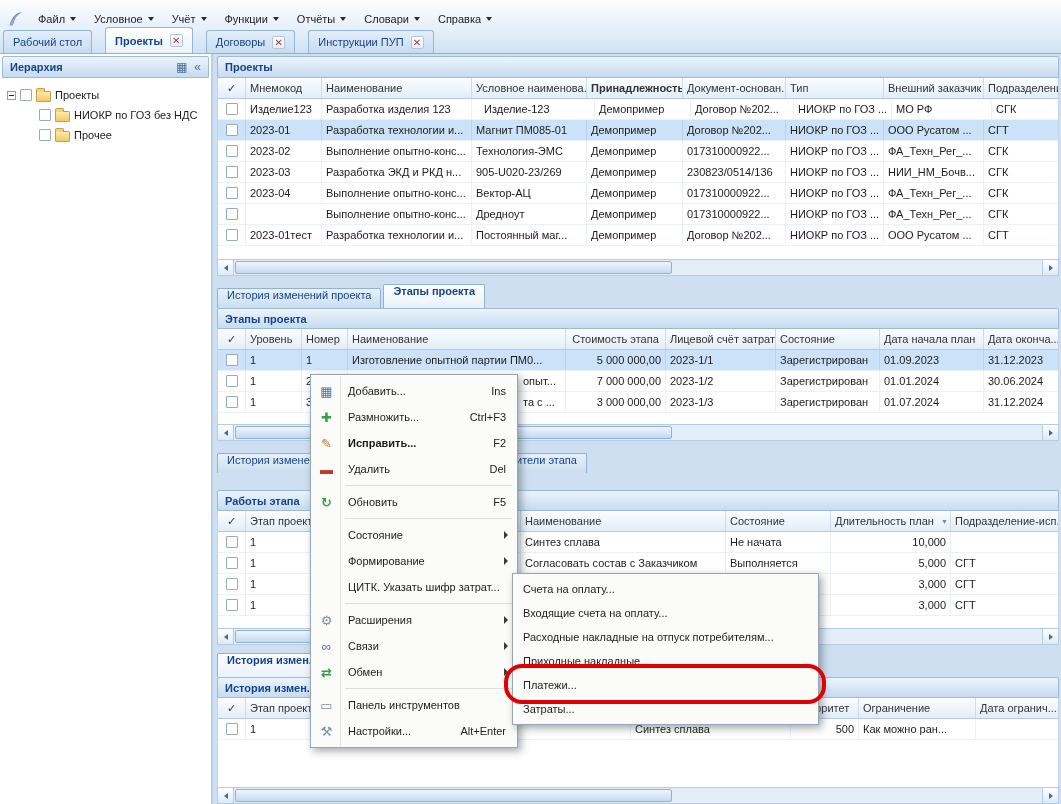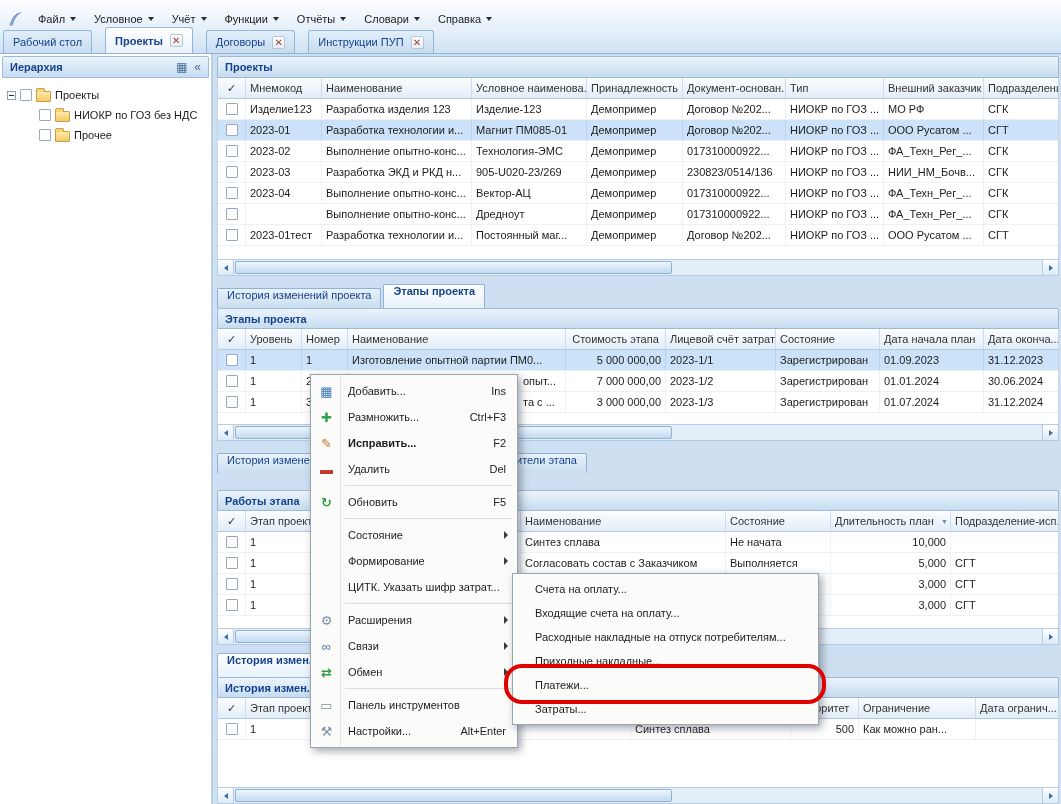--- a/index.html
+++ b/index.html
@@ -85,21 +85,21 @@
 .ctx{position:absolute;background:#fbfbfa;border:1px solid #98a5b3;box-shadow:3px 3px 8px rgba(50,60,70,.45);padding:3px 1px;z-index:40}
 .ctx.mainmenu{left:310px;top:374px;width:208px}
 .ctx.mainmenu::before{content:"";position:absolute;left:29px;top:1px;bottom:1px;width:1px;background:#e2e2e2}
 .ctx.sub{left:512px;top:573px;width:307px;z-index:45}
 .mi{display:flex;align-items:center;position:relative;padding-right:10px}
 .ctx.mainmenu .mi{height:26px}
 .ctx.sub .mi{height:24px}
 .mi.b .lbl{font-weight:bold}
 .mi .ic{width:29px;flex:0 0 29px;text-align:center;font-size:13px;line-height:13px}
 .mi .lbl{padding-left:7px;white-space:nowrap}
-.ctx.sub .mi .lbl{padding-left:21px}
+.ctx.sub .mi .lbl{padding-left:9px}
 .mi .sc{margin-left:auto;padding-left:14px;color:#222}
 .mi .fly{position:absolute;right:8px;width:0;height:0;border-left:4px solid #3a3a3a;border-top:4px solid transparent;border-bottom:4px solid transparent}
 .mi.hl{background:linear-gradient(#d9eafb,#bcd8f2);outline:1px solid #84aed6;outline-offset:-1px}
 .mi-sep{height:7px;position:relative}
 .mi-sep::after{content:"";position:absolute;left:33px;right:4px;top:3px;height:1px;background:#dcdcdc}
 
 [data-name="add-icon"]{color:#3a77b8}
 [data-name="duplicate-icon"]{color:#33a052;font-weight:bold}
 [data-name="edit-icon"]{color:#bd7a28}
 [data-name="delete-icon"]{color:#c0392b;font-size:9px}
@@ -202,33 +202,33 @@
 <div class="main" data-name="main-area">
   <div class="panel-h abs p1h" data-name="projects-panel-header">
       <span data-name="projects-panel-title">Проекты</span>
     </div>
   <div class="tbl abs t1" data-name="projects-table">
       <div class="thead" data-name="table-header-row">
         <div class="th" data-name="column-header" style="width: 28px; text-align: center;"><span>✓</span></div>
         <div class="th" data-name="column-header" style="width: 76px; text-align: left;"><span>Мнемокод</span></div>
         <div class="th" data-name="column-header" style="width: 150px; text-align: left;"><span>Наименование</span></div>
         <div class="th" data-name="column-header" style="width: 115px; text-align: left;"><span>Условное наименова...</span></div>
-        <div class="th" data-name="column-header" style="width: 96px; text-align: center;"><span>Принадлежность</span></div>
+        <div class="th" data-name="column-header" style="width: 96px; text-align: center; font-weight: bold;"><span>Принадлежность</span></div>
         <div class="th" data-name="column-header" style="width: 103px; text-align: left;"><span>Документ-основан...</span></div>
         <div class="th" data-name="column-header" style="width: 98px; text-align: left;"><span>Тип</span></div>
         <div class="th" data-name="column-header" style="width: 100px; text-align: left;"><span>Внешний заказчик</span></div>
         <div class="th" data-name="column-header" style="width: 80px; text-align: left;"><span>Подразделени...</span></div>
       </div>
       <div class="tr" data-name="table-row">
         <div class="td c" data-name="row-check-cell" style="width: 28px;">
           <span class="cb" data-name="row-checkbox"></span>
         </div>
         <div class="td" data-name="cell" style="width: 76px;">Изделие123</div>
         <div class="td" data-name="cell" style="width: 150px;">Разработка изделия 123</div>
-        <div class="td" data-name="cell" style="width: 115px;">Изделие-123</div>
+        <div class="td" data-name="cell" style="width: 115px; margin-left: 8px;">Изделие-123</div>
         <div class="td" data-name="cell" style="width: 96px;">Демопример</div>
         <div class="td" data-name="cell" style="width: 103px;">Договор №202...</div>
         <div class="td" data-name="cell" style="width: 98px;">НИОКР по ГОЗ ...</div>
         <div class="td" data-name="cell" style="width: 100px;">МО РФ</div>
         <div class="td" data-name="cell" style="width: 80px;">СГК</div>
       </div>
       <div class="tr sel" data-name="table-row">
         <div class="td c" data-name="row-check-cell" style="width: 28px;">
           <span class="cb" data-name="row-checkbox"></span>
         </div>

